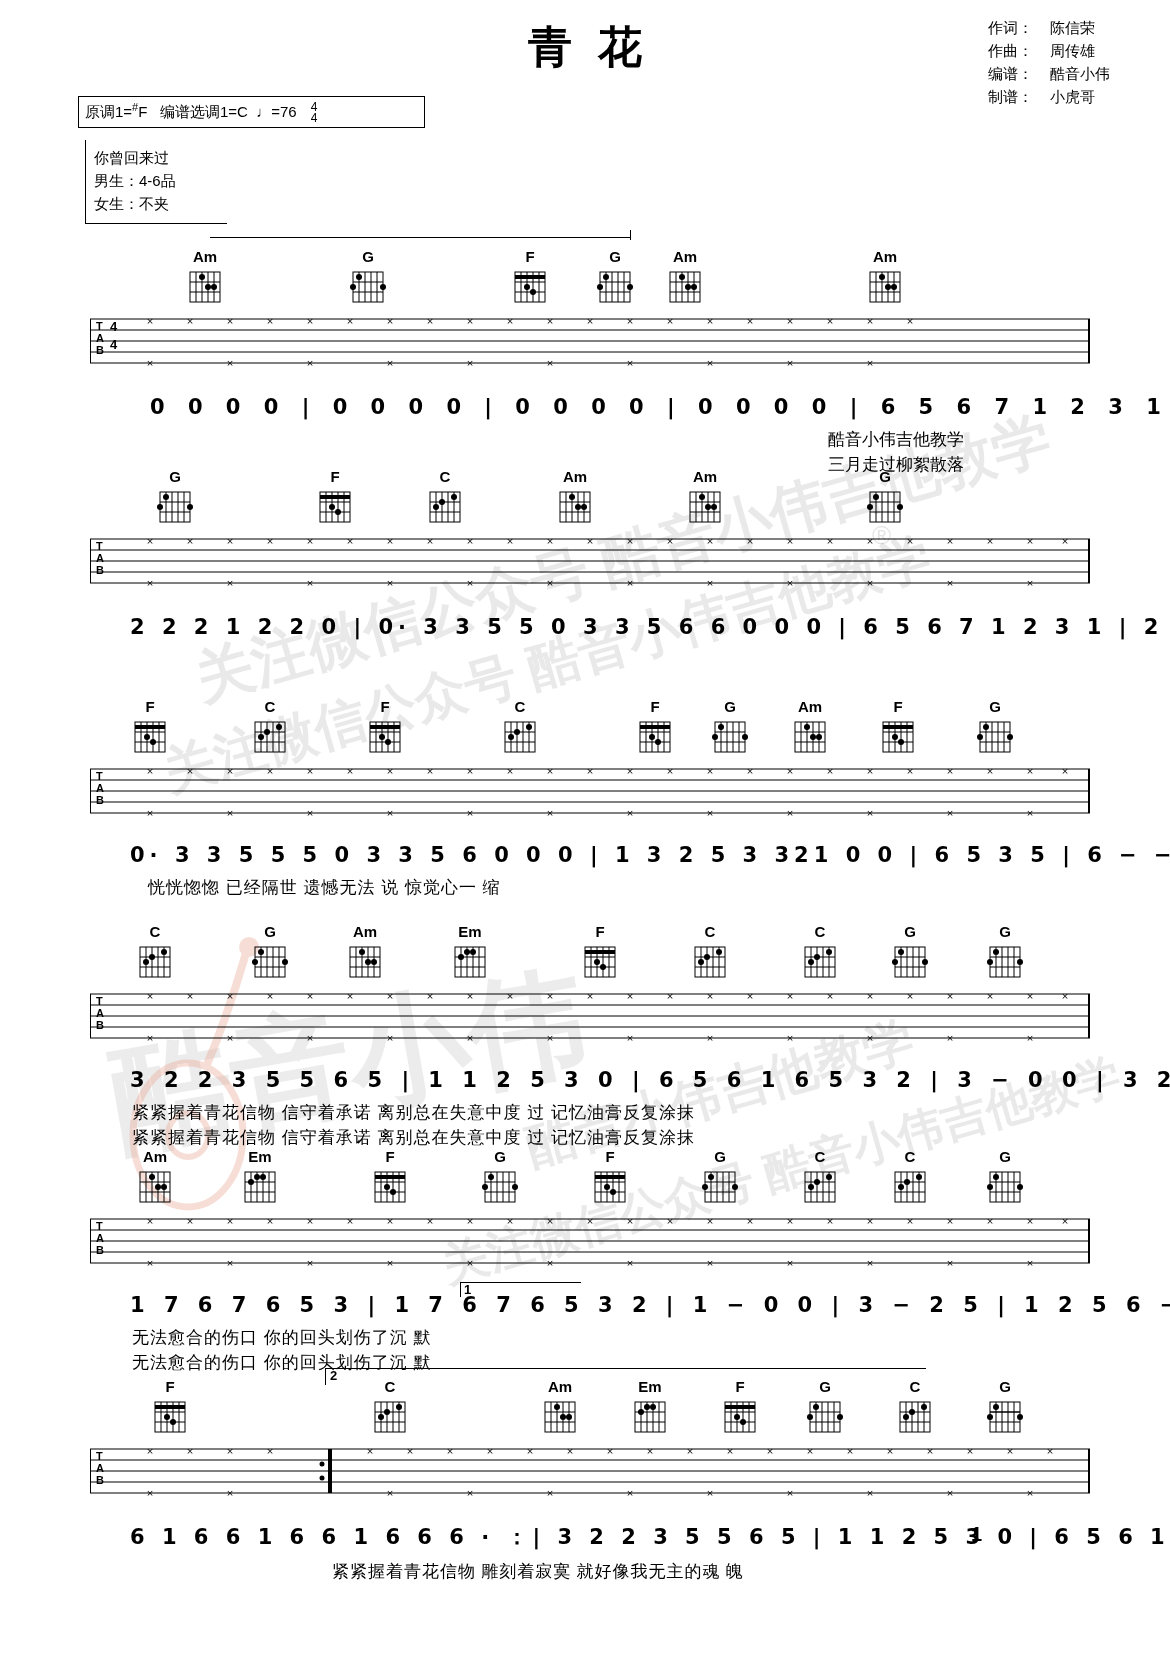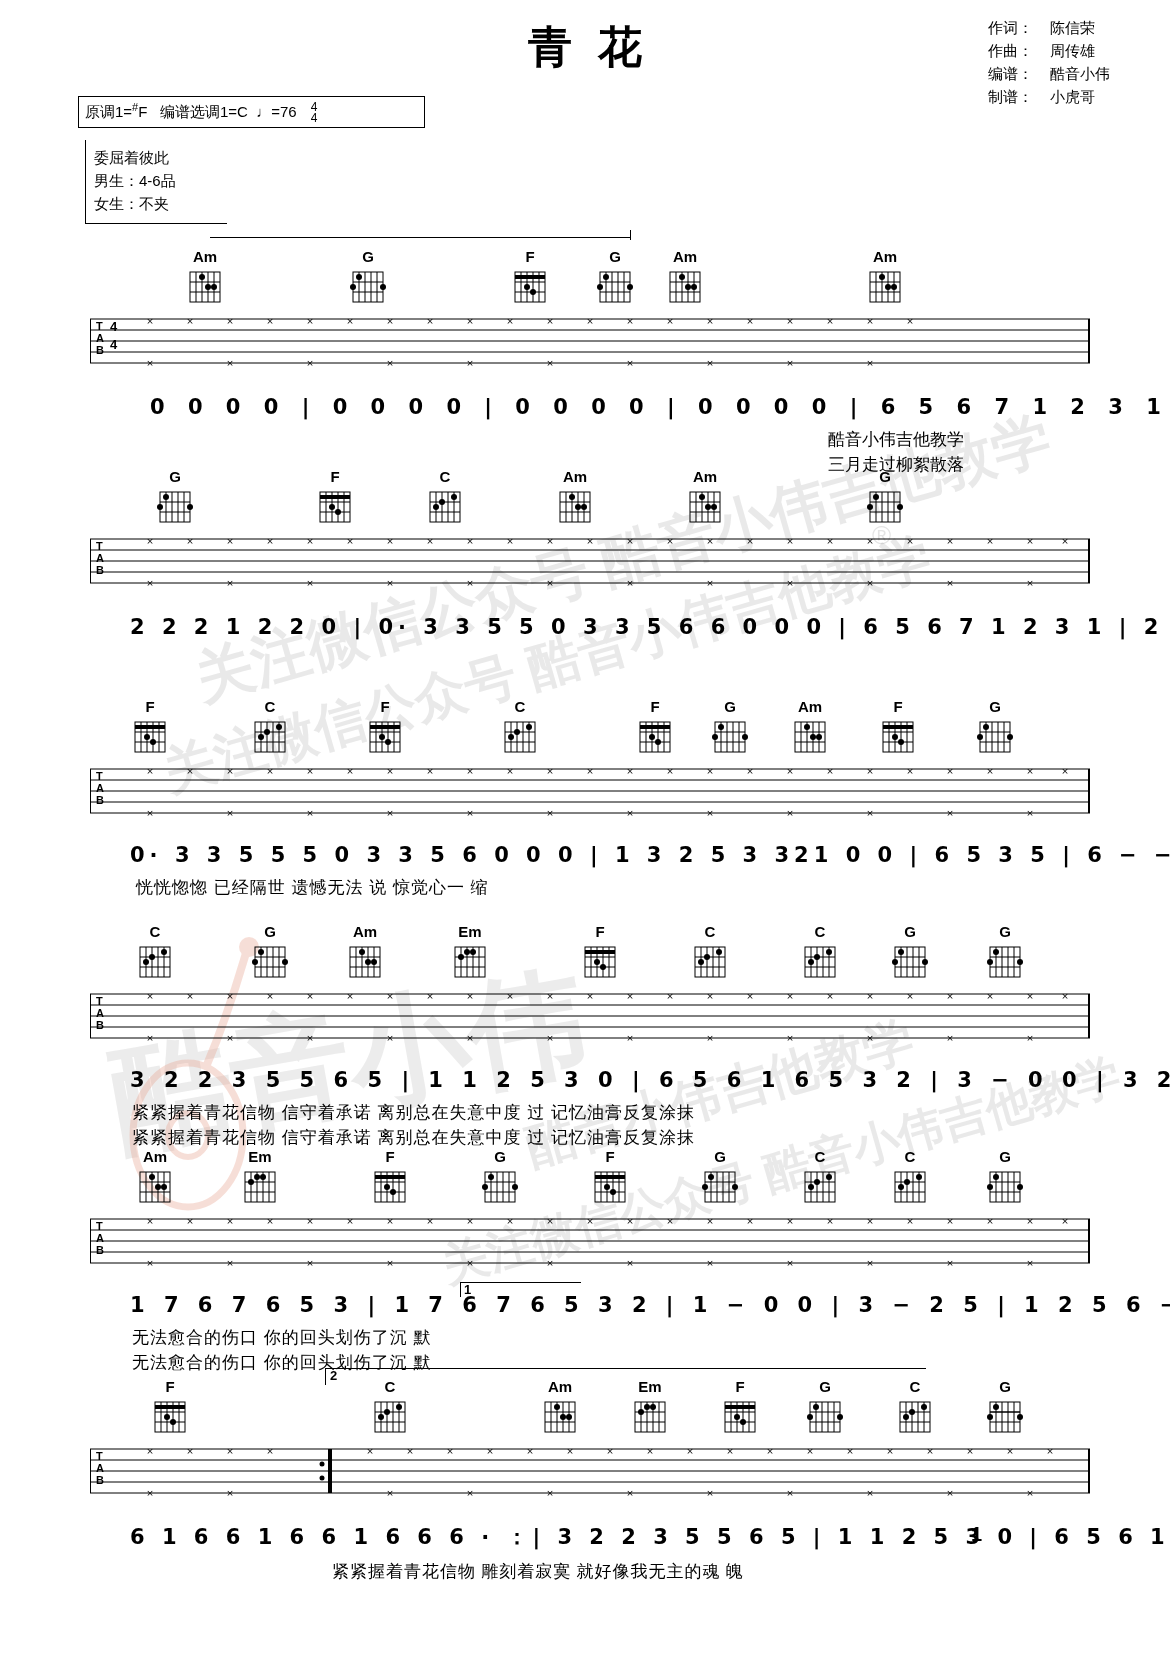--- a/index.html
+++ b/index.html
@@ -81,21 +81,21 @@
   <div class="keybox">
     <div class="inner">
       <span>原调1=</span><span class="sup">#</span><span>F</span>
       &nbsp;&nbsp;<span>编谱选调1=C</span>
       &nbsp;<span>♩=76</span>
       <span class="frac"><span>4</span><br><span>4</span></span>
     </div>
   </div>
 
   <div class="capobox">
-    <div>委屈着彼此</div>
+    <div>你曾回来过</div>
     <div>男生：4-6品</div>
     <div>女生：不夹</div>
   </div>
   <div class="capo-tail"></div>
   <div class="capo-tick"></div>
 
   <div class="wm wm1">关注微信公众号 酷音小伟吉他教学</div>
   <div class="wm wm2">关注微信公众号 酷音小伟吉他教学</div>
   <div class="wm wm3">酷音小伟吉他教学</div>
   <div class="wm wm4">酷音小伟</div>
@@ -584,21 +584,21 @@
             <text x="620" y="50">×</text>
           <text x="700" y="50">×</text>
             <text x="780" y="50">×</text>
             <text x="860" y="50">×</text>
             <text x="940" y="50">×</text>
         </g>
       </svg>
       <div class="clefTAB">T<br>A<br>B</div>
     </div>
     <div class="numline" style="top:143px;left:130px;letter-spacing:5px;">0· 3 3 5 5 5 0 3 3 5  6 0 0 0 | 1 3 2 5    3  321 0 0 | 6 5 3 5  | 6 − − 0</div>
-    <div class="lyric" style="top:176px;left:136px;letter-spacing:1px;">恍恍惚惚      已经隔世            遗憾无法  说            惊觉心一    缩</div>
+    <div class="lyric" style="top:176px;left:148px;letter-spacing:1px;">恍恍惚惚      已经隔世            遗憾无法  说            惊觉心一    缩</div>
   </div>
 
   <div class="system" style="top:925px;">
     <div class="chords">
       <div class="chord" style="left:125px;">
           <div class="nm">C</div>
         <svg class="grid" viewBox="0 0 38 42">
             <rect x="4" y="6" width="30" height="30" fill="none" stroke="#000"></rect>
             <line x1="4" y1="16" x2="34" y2="16" stroke="#000"></line>
             <line x1="4" y1="26" x2="34" y2="26" stroke="#000"></line>

